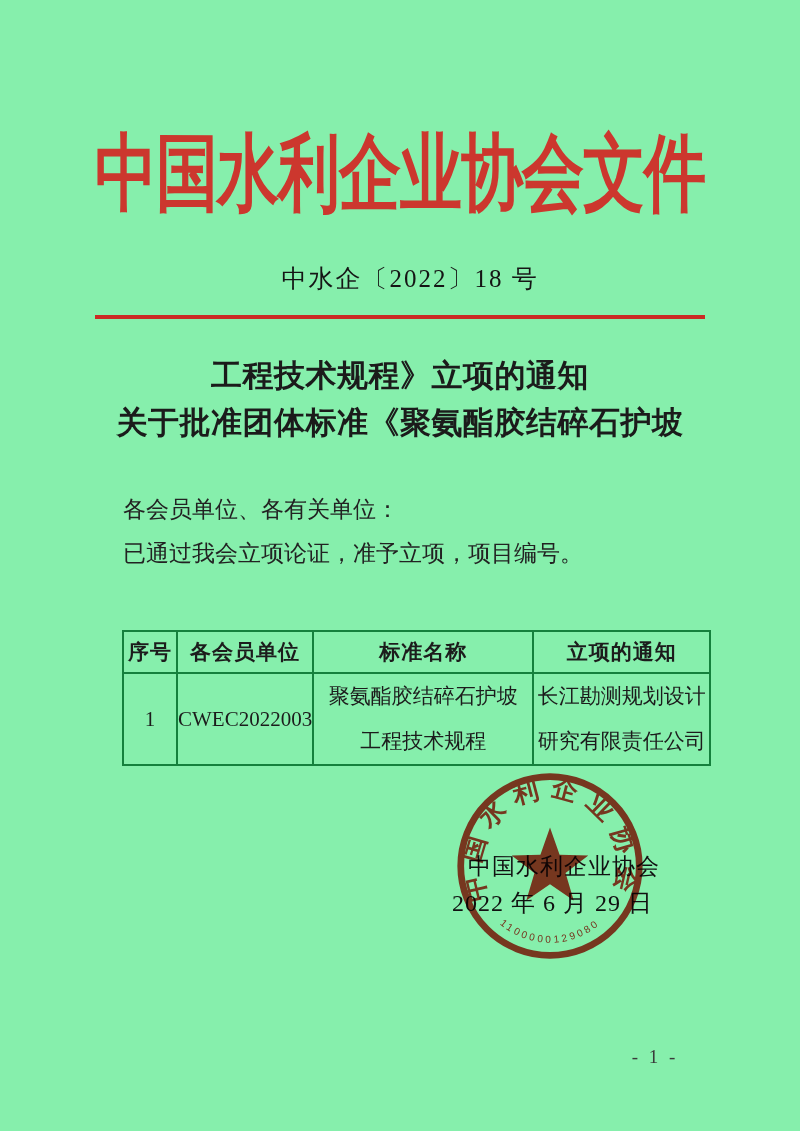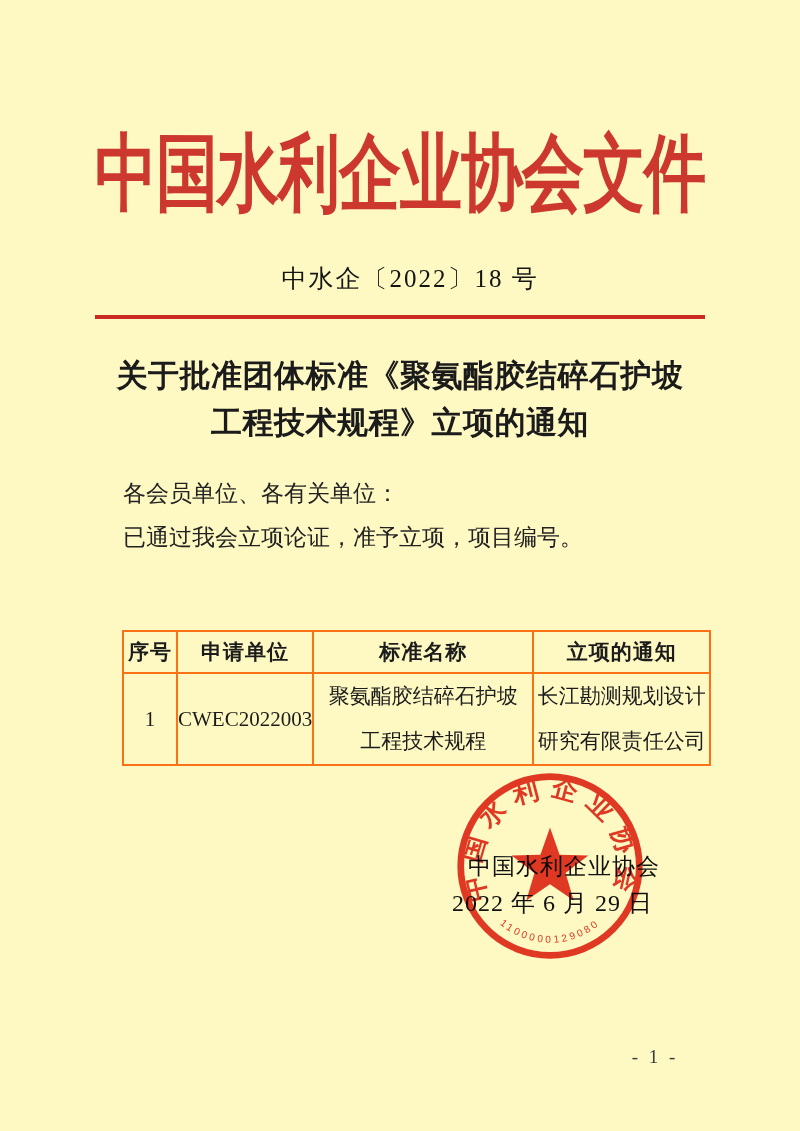--- a/index.html
+++ b/index.html
@@ -8,21 +8,21 @@
     --seal_red: #e03a2e;
   }
   html, body {
     margin: 0; padding: 0;
     background: #ffffff;
     font-family: "Liberation Serif", "DejaVu Serif", serif;
   }
   .page {
     position: relative;
     width: 800px; height: 1131px;
-    background: #fef9c3;
+    background: #86efac;
     overflow: hidden;
   }
   .org-title {
     position: absolute; left: 0; top: 116px; width: 800px;
     text-align: center;
     font-size: 62px; font-weight: bold;
     color: var(--title_red);
     letter-spacing: -1px;
     white-space: nowrap;
     transform: scaleY(1.36);
@@ -42,33 +42,33 @@
   }
   .notice-title {
     position: absolute; left: 0; top: 352px; width: 800px;
     text-align: center;
     font-size: 31px; font-weight: bold;
     color: #1b1b1b;
     line-height: 47px;
     letter-spacing: 0.5px;
   }
   .body-text {
-    position: absolute; left: 123px; top: 472px; width: 580px;
+    position: absolute; left: 123px; top: 488px; width: 580px;
     font-size: 23px; color: #222222;
     line-height: 44px;
     white-space: nowrap;
   }
   .body-text .indent { text-indent: 46px; }
   .doc-table {
     position: absolute; left: 122px; top: 630px;
     border-collapse: collapse;
     table-layout: fixed;
   }
   .doc-table th, .doc-table td {
-    border: 2px solid #f97316;
+    border: 2px solid #15803d;
     text-align: center; vertical-align: middle;
     color: #1c1c1c;
     padding: 0;
   }
   .doc-table th {
     height: 40px; font-size: 21px; font-weight: bold;
     letter-spacing: 1px;
   }
   .doc-table td { height: 86px; font-size: 21px; text-align: center; }
   .cell-two-line div { line-height: 45px; }
@@ -115,40 +115,40 @@
 
 <div class="page">
 
   <div class="org-title">中国水利企业协会文件</div>
 
   <div class="doc-number">中水企〔2022〕18 号</div>
 
   <div class="red-rule"></div>
 
   <div class="notice-title">
+    <div>工程技术规程》立项的通知</div>
     <div>关于批准团体标准《聚氨酯胶结碎石护坡</div>
-    <div>工程技术规程》立项的通知</div>
   </div>
 
   <div class="body-text">
     <div>各会员单位、各有关单位：</div>
     <div>已通过我会立项论证，准予立项，项目编号。</div>
   </div>
 
   <table class="doc-table">
     <colgroup>
       <col style="width:54px">
       <col style="width:106px">
       <col style="width:220px">
       <col style="width:177px">
     </colgroup>
     <thead>
       <tr>
         <th>序号</th>
-        <th>申请单位</th>
+        <th>各会员单位</th>
         <th>标准名称</th>
         <th>立项的通知</th>
       </tr>
     </thead>
     <tbody>
       <tr>
         <td>1</td>
         <td>CWEC2022003</td>
         <td class="cell-two-line">
           <div>聚氨酯胶结碎石护坡</div>

